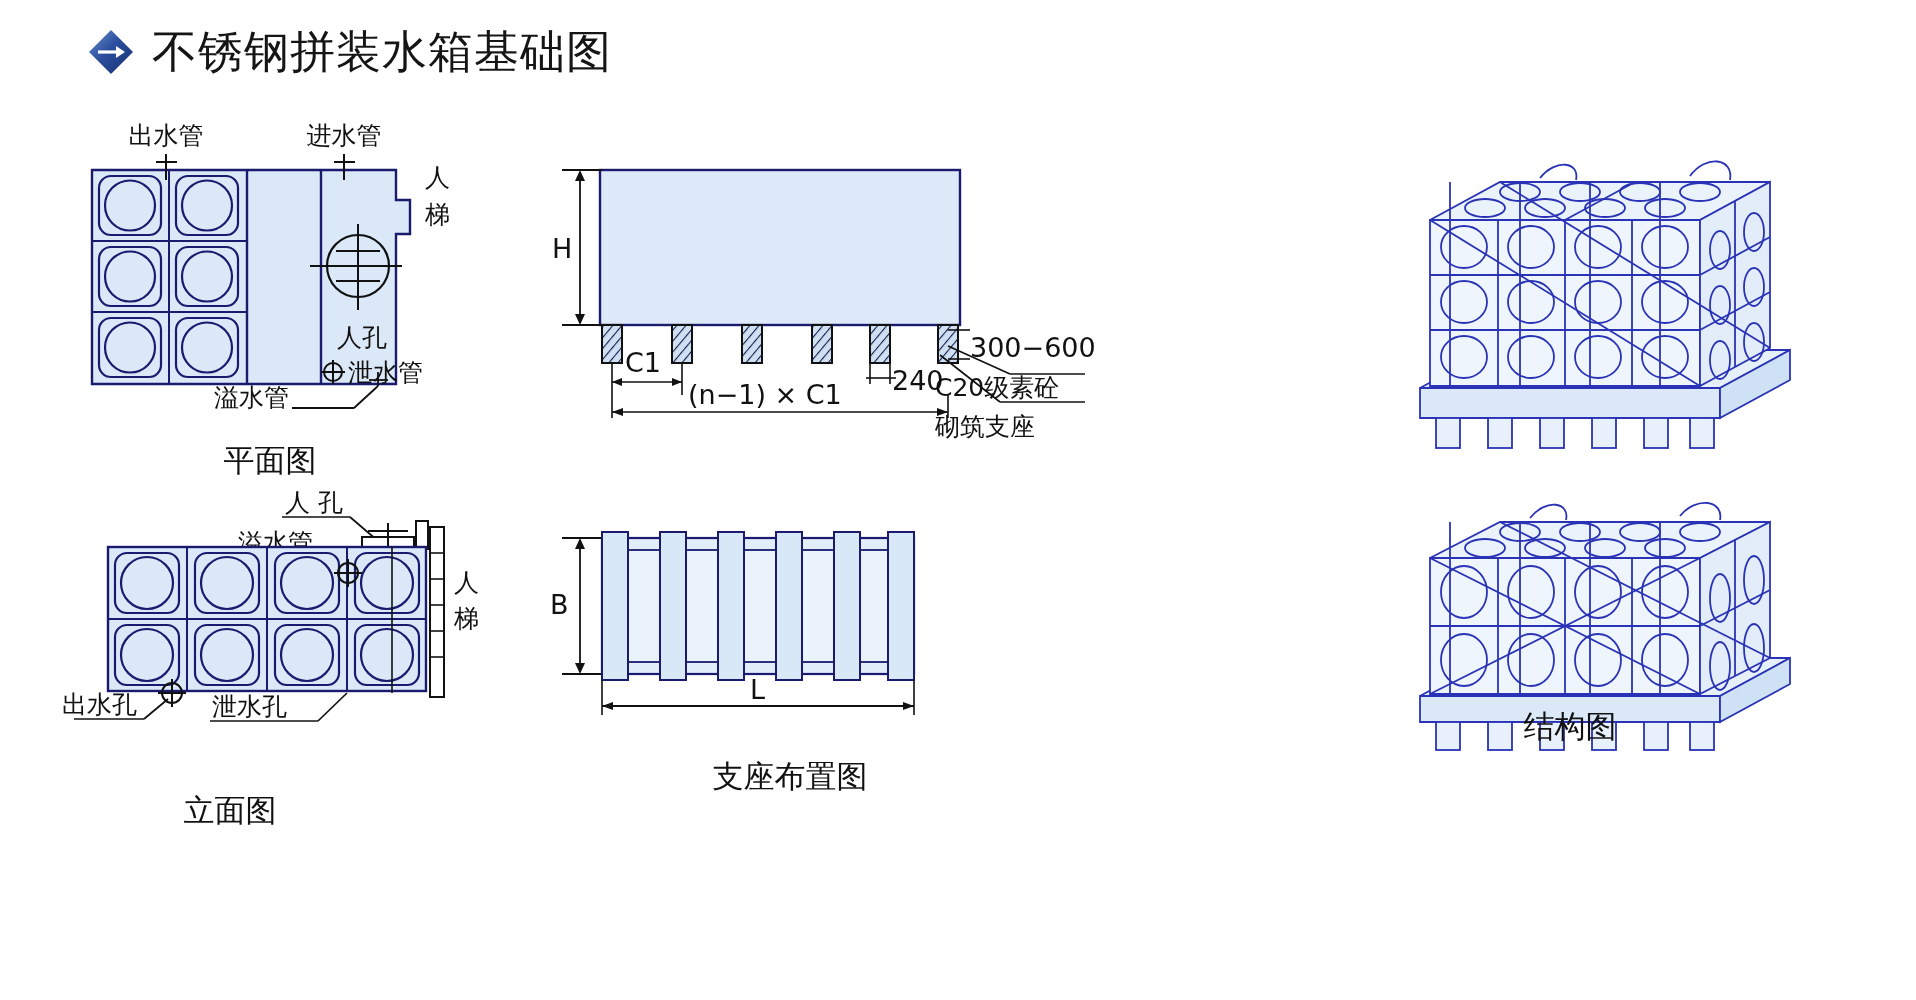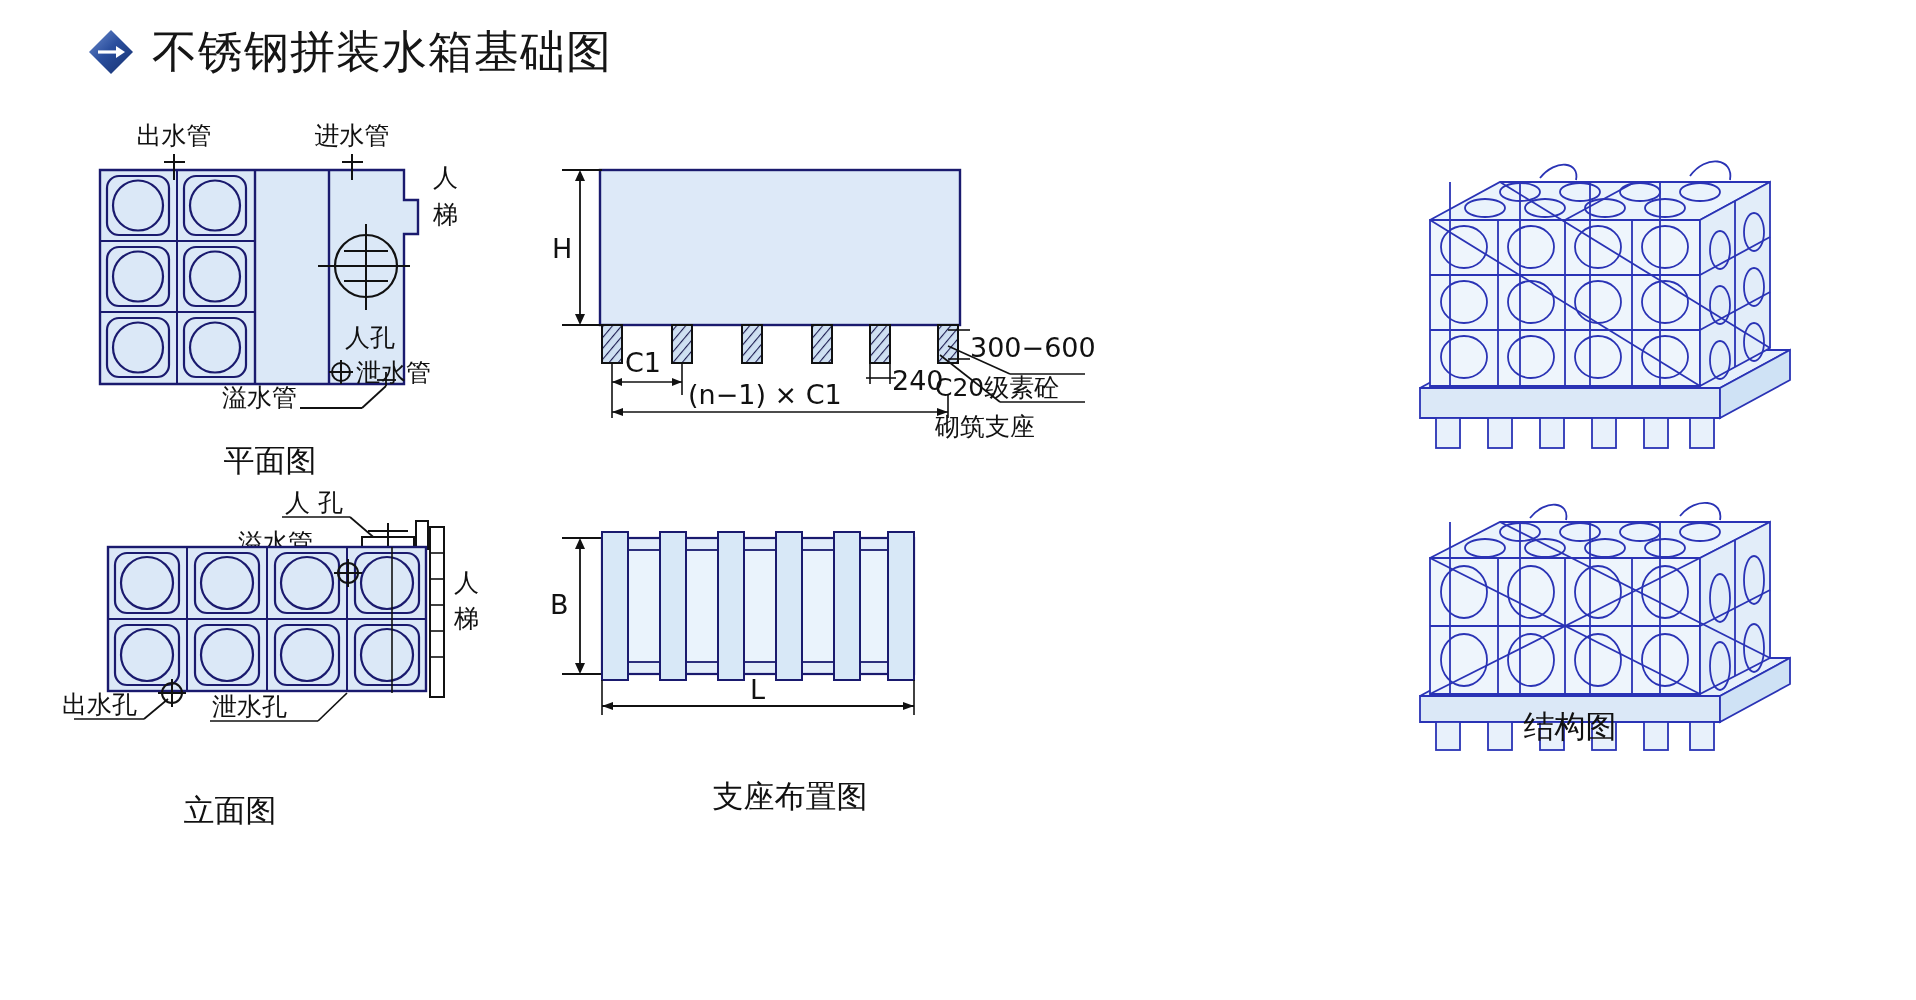--- a/index.html
+++ b/index.html
@@ -49,21 +49,21 @@
           </linearGradient>
         </defs>
         <polygon points="23,1 45,23 23,45 1,23" fill="url(#dg)"></polygon>
         <path d="M10,23 L30,23" stroke="#ffffff" stroke-width="3.2" fill="none"></path>
         <polygon points="28,17 37,23 28,29" fill="#ffffff"></polygon>
       </svg>
     </div>
     <div class="title-text">不锈钢拼装水箱基础图</div>
   </div>
 
-  <div class="panel" style="left:52px;top:118px;text-align:right;">
+  <div class="panel" style="left:44px;top:118px;text-align:right;">
     <svg width="460" height="330" viewBox="0 0 460 330">
 
       <text class="lbl" x="122" y="26" text-anchor="middle">出水管</text>
       <text class="lbl" x="300" y="26" text-anchor="middle">进水管</text>
 
       <g>
         <path d="M48,52 L352,52 L352,82 L366,82 L366,116 L352,116 L352,266 L48,266 Z" fill="#dbe8f7" stroke="#1a1a6e" stroke-width="2.4"></path>
 
         <line x1="203" y1="52" x2="203" y2="266" stroke="#1a1a6e" stroke-width="2.4"></line>
         <line x1="277" y1="52" x2="277" y2="266" stroke="#1a1a6e" stroke-width="2.4"></line>
@@ -317,21 +317,21 @@
       <g>
         <line x1="62" y1="170" x2="62" y2="205" stroke="#111" stroke-width="1.6"></line>
         <line x1="374" y1="170" x2="374" y2="205" stroke="#111" stroke-width="1.6"></line>
         <line x1="62" y1="196" x2="374" y2="196" stroke="#111" stroke-width="1.8"></line>
         <polygon points="62,196 73,192 73,200" fill="#111"></polygon>
         <polygon points="374,196 363,192 363,200" fill="#111"></polygon>
       </g>
       <text class="dim" x="210" y="189">L</text>
     </svg>
   </div>
-  <div class="cap" style="left:700px;top:776px;width:180px;">支座布置图</div>
+  <div class="cap" style="left:700px;top:756px;width:180px;">支座布置图</div>
 
   <div class="panel" style="left:1390px;top:150px;">
     <svg width="440" height="310" viewBox="0 0 440 310">
       <g stroke="#2a33b5" stroke-width="1.8" fill="none">
 
         <polygon points="30,238 330,238 400,200 100,200" fill="#e6f0fb"></polygon>
         <polygon points="30,238 30,268 330,268 330,238" fill="#dbe8f7"></polygon>
         <polygon points="330,238 330,268 400,230 400,200" fill="#cfe2f5"></polygon>
 
         <g>

